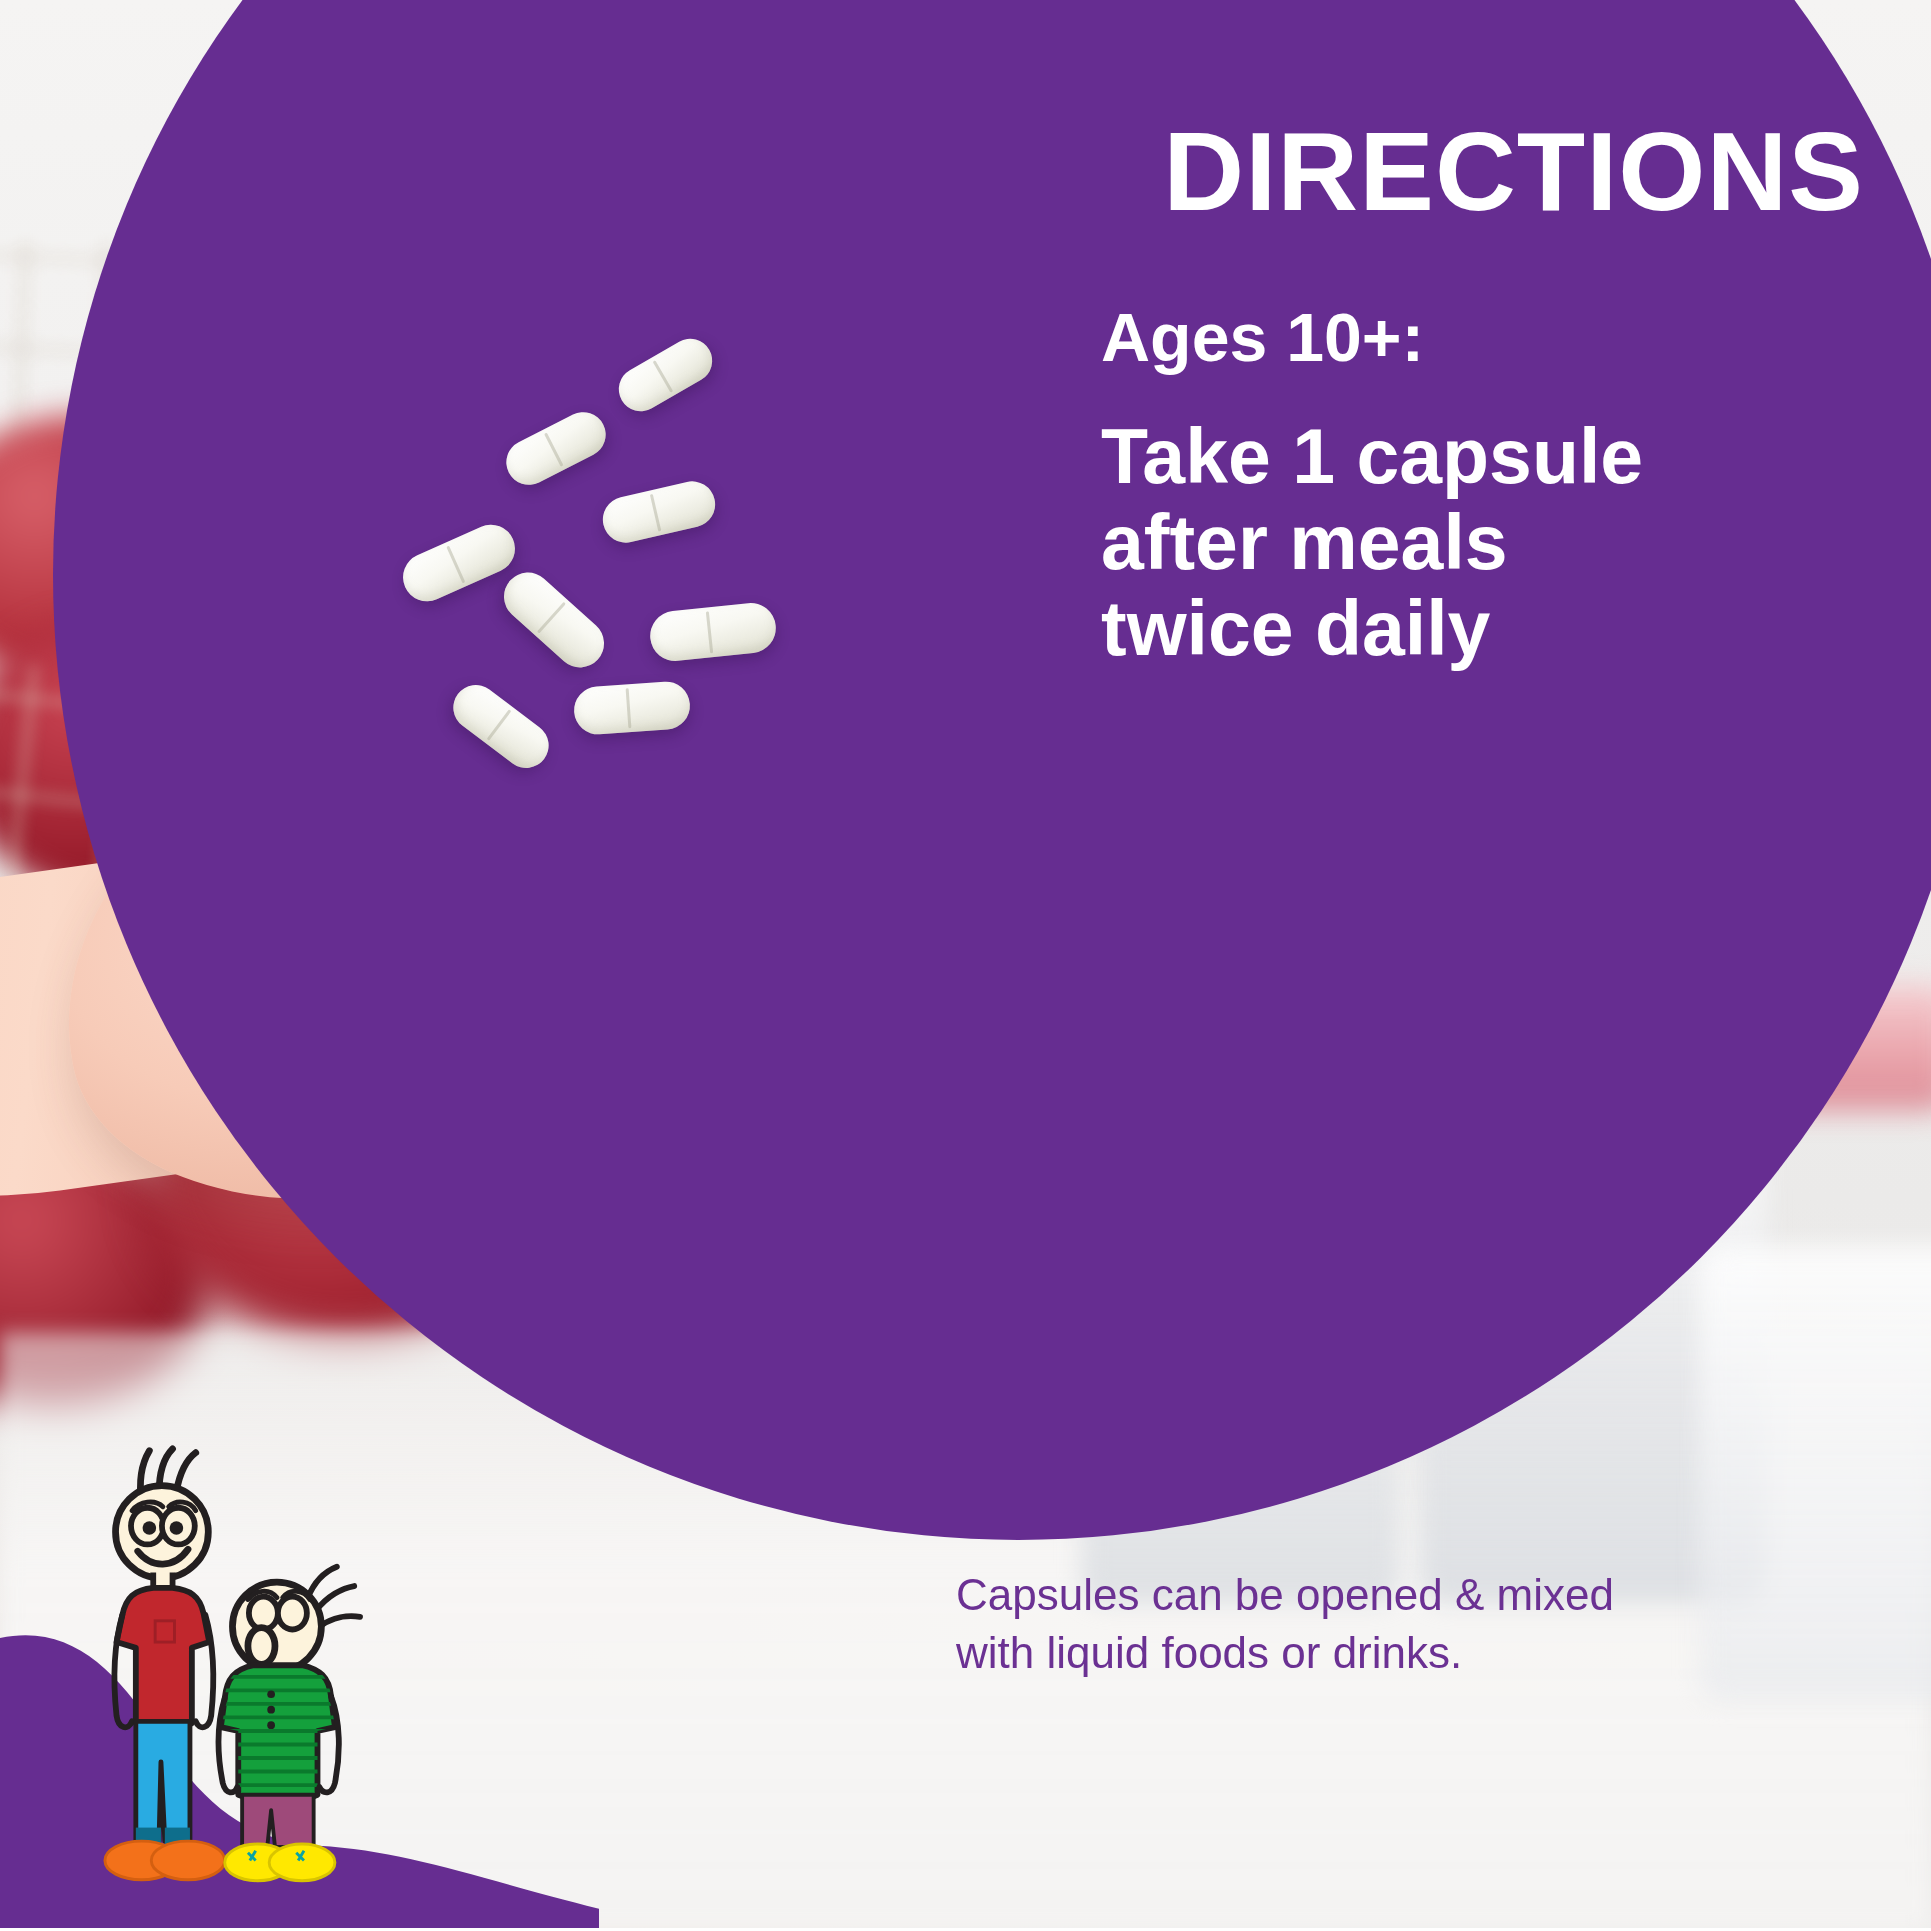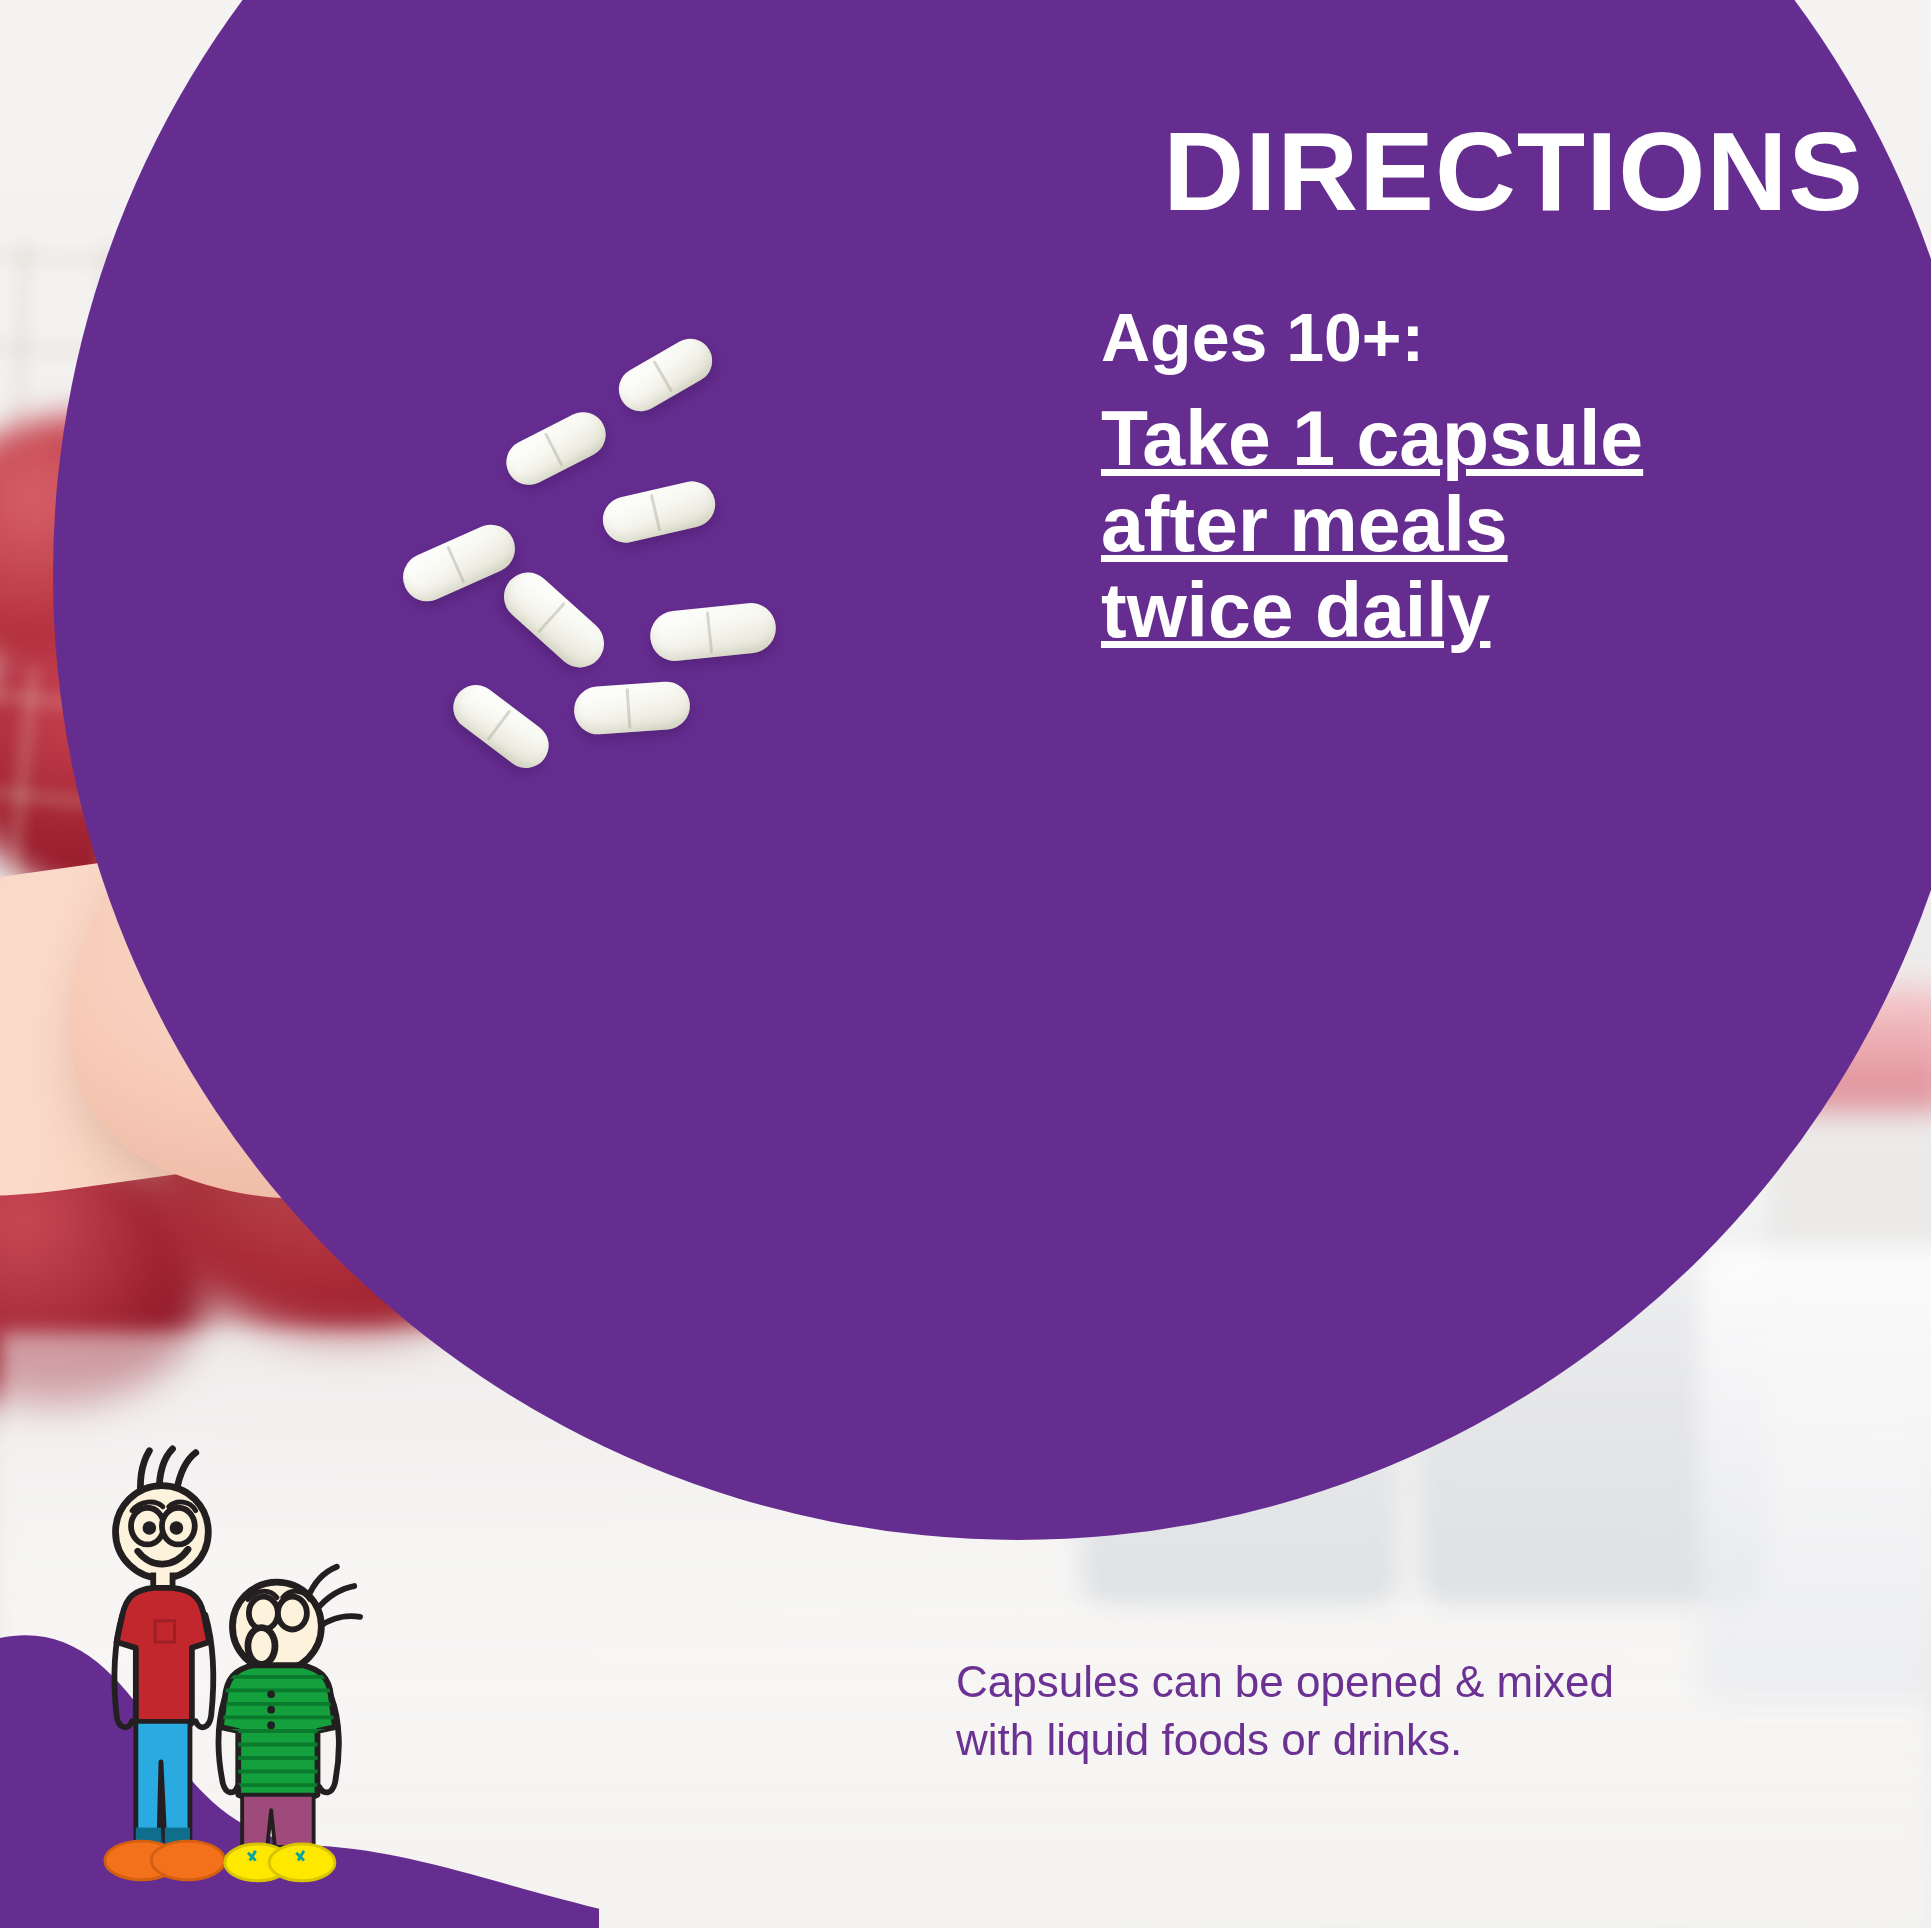--- a/index.html
+++ b/index.html
@@ -135,26 +135,26 @@
   
   .textcol{position:absolute;left:1101px;top:116px;width:763px;}
   .title{
     font-size:112px;font-weight:bold;color:#ffffff;letter-spacing:1px;
     line-height:1;text-align:right;margin:0;padding:0;white-space:nowrap;
   }
   .ages{
     margin-top:75px;font-size:68px;font-weight:700;color:#ffffff;line-height:1;
   }
   .dose{
-    margin-top:24px;font-size:77px;font-weight:bold;color:#ffffff;line-height:1.12;text-decoration:underline;
+    margin-top:42px;font-size:77px;font-weight:bold;color:#ffffff;line-height:1.12;
   }
   .dose .ln{display:block;}
 
   .note{
-    position:absolute;left:956px;top:1653px;width:695px;
+    position:absolute;left:956px;top:1566px;width:695px;
     color:#6B3193;font-size:44px;line-height:1.32;
   }
   .note .ln{display:block;}
 
   
   .logo{position:absolute;left:1526px;top:1801px;width:367px;height:106px;}
   .logo-text{
     font-family:"Liberation Serif",serif;font-weight:bold;font-size:81px;
     line-height:1;letter-spacing:-1px;white-space:nowrap;
   }

